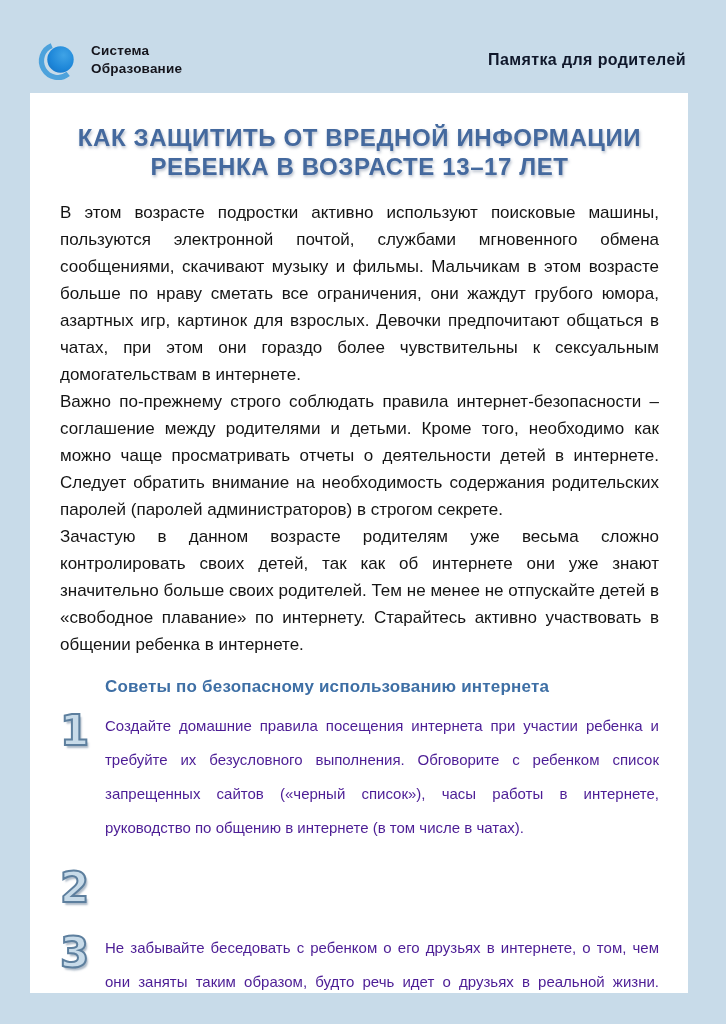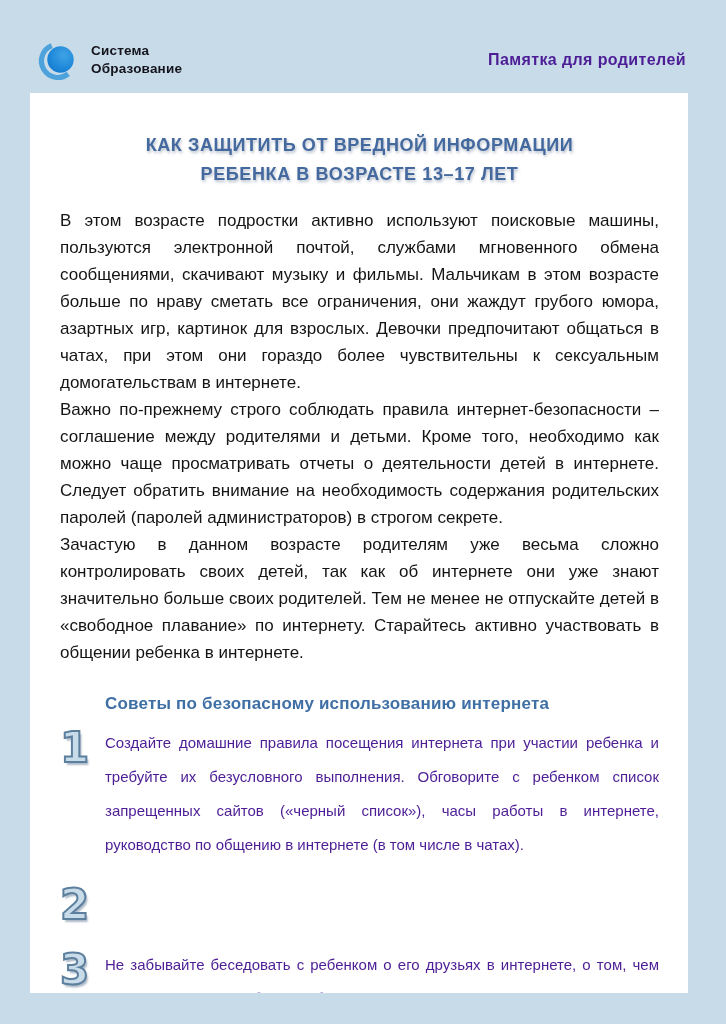--- a/index.html
+++ b/index.html
@@ -25,64 +25,63 @@
   .logo-text {
     font-weight: bold;
     font-size: 13.5px;
     line-height: 1.3;
     color: #14141c;
     letter-spacing: 0.2px;
   }
   .doc-type {
     font-weight: bold;
     font-size: 16px;
-    color: #4c1d95;
+    color: #0f172a;
     letter-spacing: 0.4px;
     padding-bottom: 14px;
   }
 
   
   .card {
     position: absolute;
     left: 30px; top: 93px;
     width: 658px; height: 900px;
     background: #ffffff;
     padding: 30px 29px 20px 30px;
     overflow: hidden;
   }
   .title {
     text-align: center;
     font-weight: bold;
-    font-size: 18px;
+    font-size: 24px;
     line-height: 29px;
     color: #44699e;
     letter-spacing: 0.6px;
     text-shadow: 1px 2px 3px rgba(45, 70, 105, 0.35);
-    margin-top: 8px;
   }
   .subtitle {
     text-align: center;
     font-weight: bold;
     font-style: italic;
     font-size: 15.5px;
     line-height: 25px;
     color: #17171f;
     margin-top: 17px;
   }
   .body-text { margin-top: 18px; }
   .para {
     font-size: 17px;
     line-height: 27px;
     text-align: justify;
     color: #141414;
   }
 
   
   .tips-heading {
-    margin: 28px 0 12px 45px;
+    margin: 19px 0 12px 45px;
     font-weight: bold;
     font-size: 17px;
     color: #3e6fa5;
     letter-spacing: 0.2px;
   }
   .tip {
     display: flex;
     align-items: flex-start;
     margin-bottom: 21px;
   }

